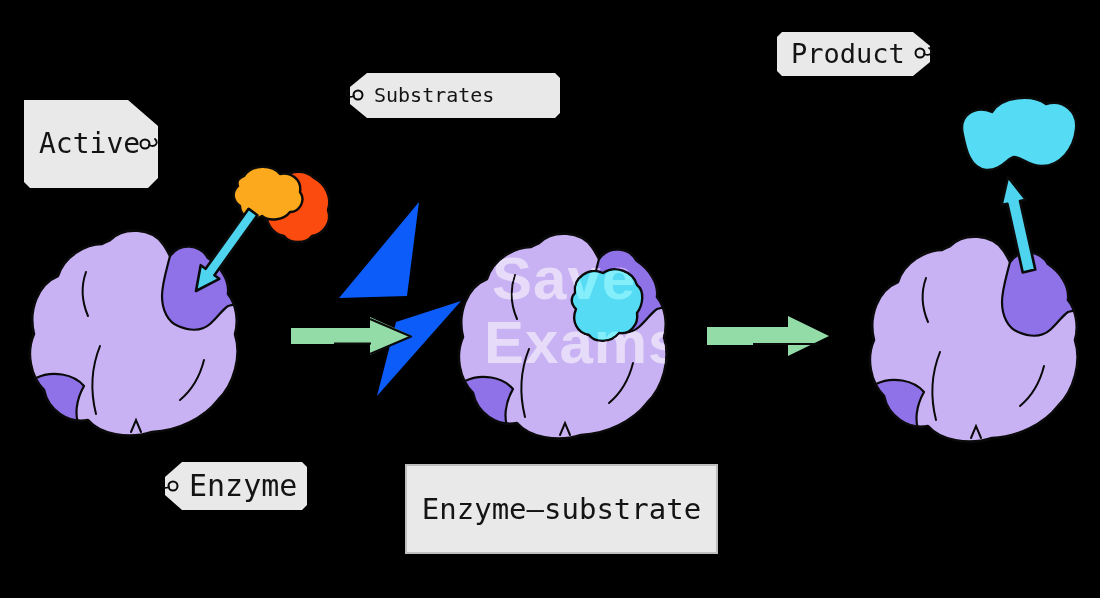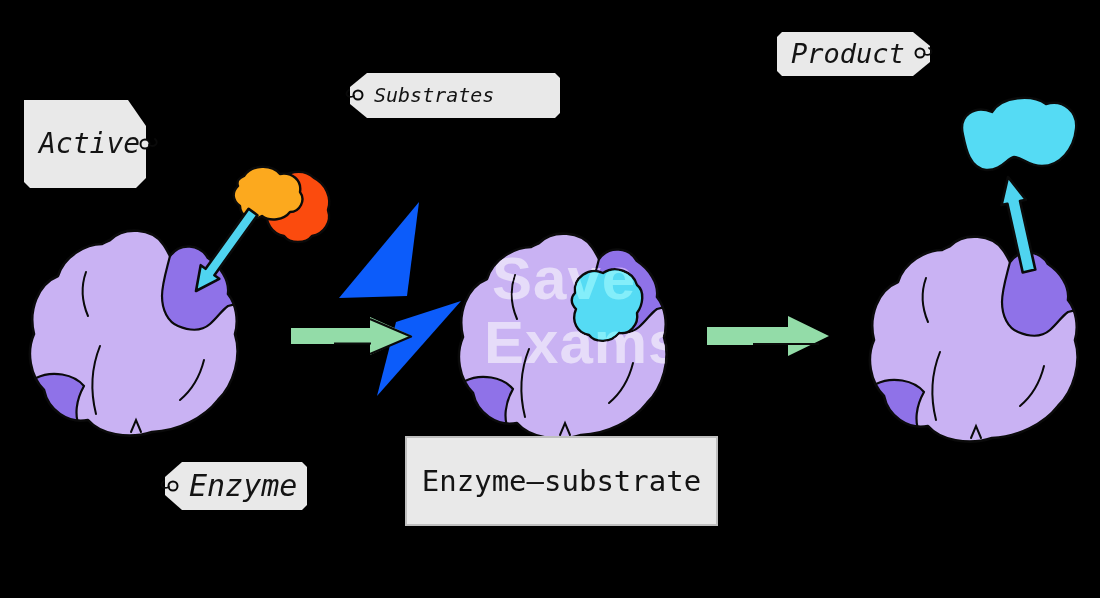--- a/index.html
+++ b/index.html
@@ -20,45 +20,45 @@
   .cyanshape{fill:var(--product-cyan);stroke:#0a0a0a;stroke-width:2.4;stroke-linejoin:round;}
   .cyan-arrow{fill:var(--arrow-cyan);stroke:#0a0a0a;stroke-width:2.6;stroke-linejoin:round;}
   .green-arrow{fill:var(--arrow-green);}
   .head-edge{fill:none;stroke:#0a0a0a;stroke-width:2.4;stroke-linejoin:round;}
   .under-line{stroke:#0a0a0a;stroke-width:2.2;}
   .bolt{fill:var(--bolt);}
   .sub-orange{fill:var(--substrate-orange);stroke:#0a0a0a;stroke-width:2.4;stroke-linejoin:round;}
   .sub-red{fill:var(--substrate-red);stroke:#0a0a0a;stroke-width:2.4;stroke-linejoin:round;}
 
   
-  .tag{position:absolute;color:var(--tag-text,#141414);font-style:italic;}
+  .tag{position:absolute;color:var(--tag-text,#141414);}
   .tag .shape{position:absolute;left:0;top:0;width:100%;height:100%;background:var(--tag-bg);}
   .tag .txt{position:relative;display:flex;flex-direction:column;justify-content:center;
             height:100%;line-height:1.38;white-space:nowrap;}
   .tag .hole{position:absolute;overflow:visible;}
   .hole circle{fill:var(--tag-bg);stroke:#0a0a0a;stroke-width:2;}
   .hole path{fill:none;stroke:#0a0a0a;stroke-width:1.8;stroke-linecap:round;}
 
-  #tag-active-site{left:24px;top:100px;width:122px;height:88px;font-size:28px;}
+  #tag-active-site{left:24px;top:100px;width:134px;height:88px;font-size:28px;}
   #tag-active-site .shape{clip-path:polygon(0 0,104px 0,100% 26px,100% calc(100% - 10px),calc(100% - 10px) 100%,6px 100%,0 calc(100% - 6px));}
   #tag-active-site .txt{padding-left:15px;}
 
   #tag-substrates{left:350px;top:73px;width:210px;height:45px;font-size:20px;}
   #tag-substrates .shape{clip-path:polygon(17px 0,calc(100% - 5px) 0,100% 5px,100% calc(100% - 5px),calc(100% - 5px) 100%,17px 100%,0 calc(100% - 14px),0 14px);}
   #tag-substrates .txt{padding-left:24px;}
 
   #tag-product{left:777px;top:32px;width:153px;height:44px;font-size:27px;}
   #tag-product .shape{clip-path:polygon(5px 0,calc(100% - 17px) 0,100% 14px,100% calc(100% - 14px),calc(100% - 17px) 100%,5px 100%,0 calc(100% - 5px),0 5px);}
   #tag-product .txt{padding-left:14px;}
 
   #tag-enzyme{left:165px;top:462px;width:142px;height:48px;font-size:30px;}
   #tag-enzyme .shape{clip-path:polygon(17px 0,calc(100% - 5px) 0,100% 5px,100% calc(100% - 5px),calc(100% - 5px) 100%,17px 100%,0 calc(100% - 15px),0 15px);}
   #tag-enzyme .txt{padding-left:24px;}
 
-  #box-complex{position:absolute;left:405px;top:436px;width:313px;height:90px;
+  #box-complex{position:absolute;left:405px;top:464px;width:313px;height:90px;
     background:var(--tag-bg);border:2px solid #bfbfbf;box-sizing:border-box;
     color:var(--tag-text,#141414);font-size:29px;line-height:1.4;
     display:flex;flex-direction:column;justify-content:center;align-items:center;white-space:nowrap;}
 
   
   .wm{position:absolute;color:var(--watermark,rgba(255,255,255,0.5));
       font-family:"Liberation Sans",sans-serif;font-weight:bold;font-size:60px;
       mix-blend-mode:overlay;letter-spacing:1px;}
   #wm1{left:492px;top:244px;}
   #wm2{left:484px;top:308px;}

